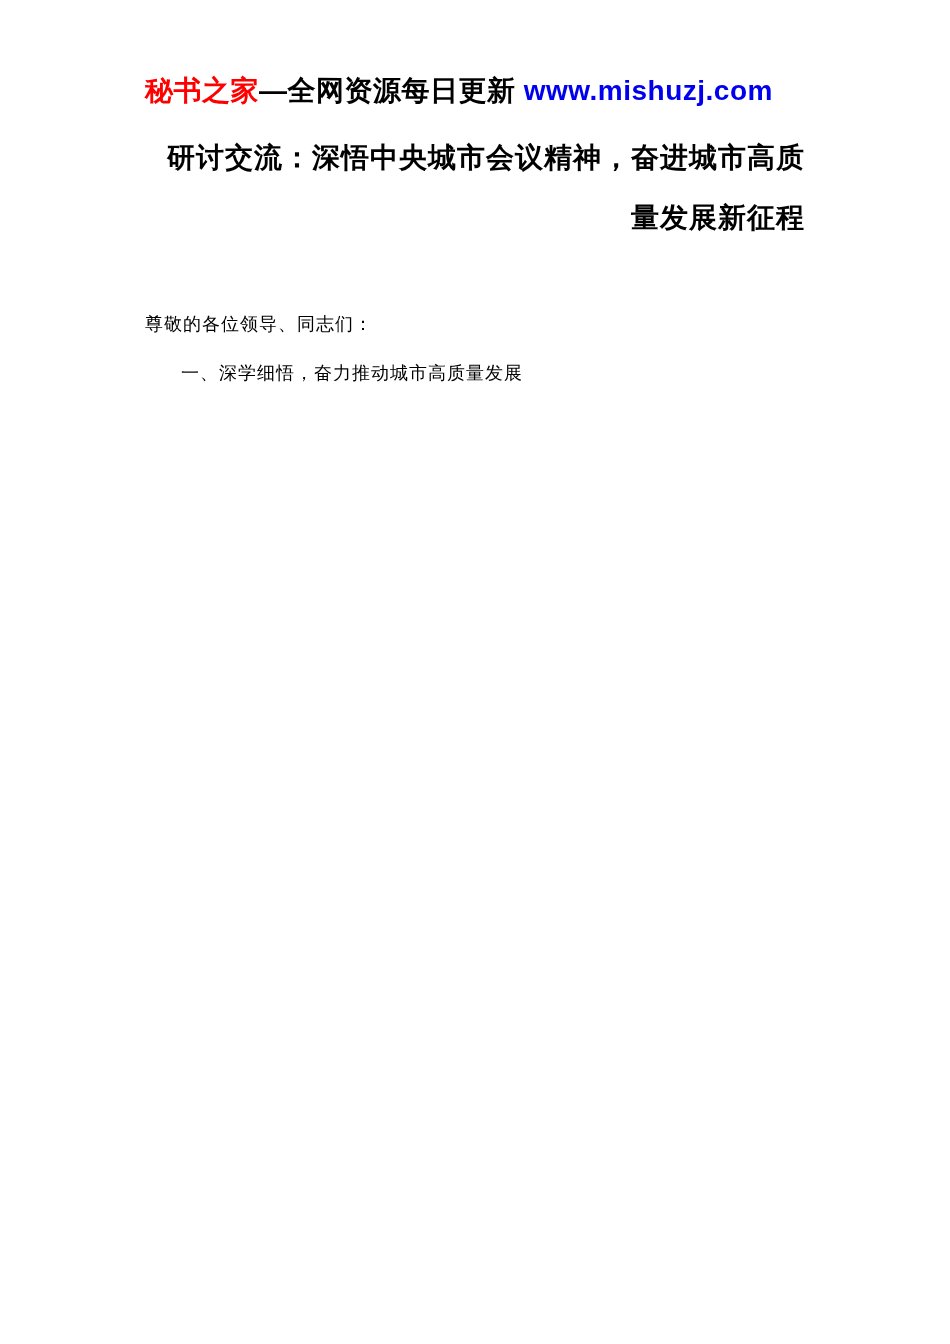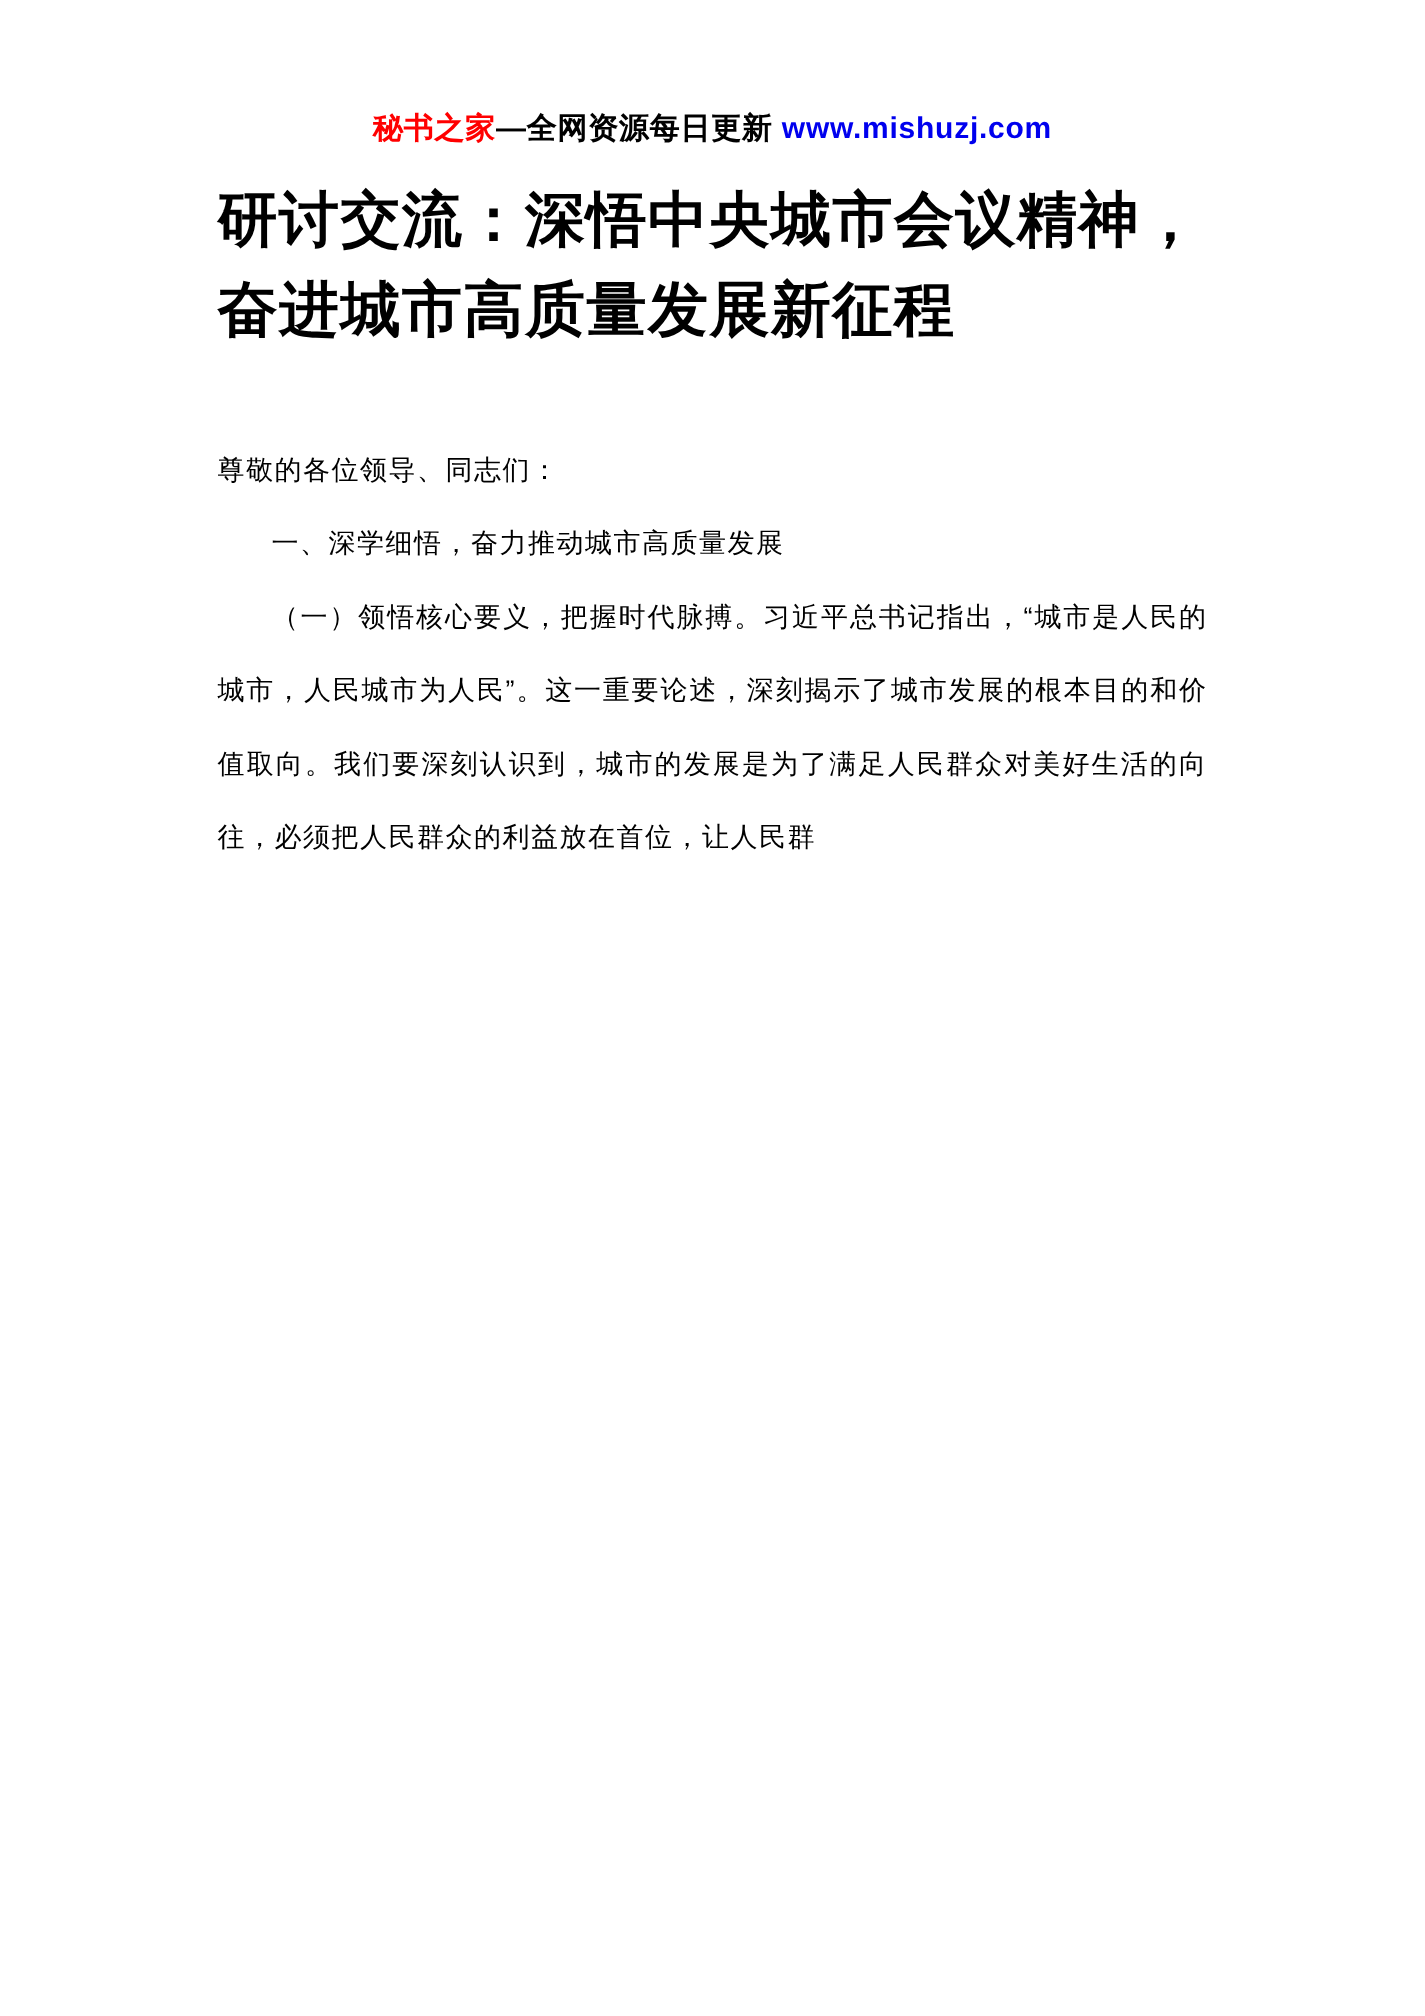--- a/index.html
+++ b/index.html
@@ -11,39 +11,39 @@
     font-family: "Liberation Sans", "DejaVu Sans", sans-serif;
     color: #000000;
   }
   .page {
     width: 950px;
     height: 1344px;
     padding: 72px 145px 0 145px;
     background: #ffffff;
   }
   .site-header {
-    text-align: center;
-    font-size: 20px;
+    text-align: left;
+    font-size: 28px;
     font-weight: bold;
     letter-spacing: 0.5px;
     white-space: nowrap;
     margin-bottom: 18px;
   }
   .site-header .brand { color: #ff0000; }
   .site-header .tagline { color: #000000; }
   .site-header .url {
     color: #0000ee;
     text-decoration: none;
     cursor: pointer;
   }
   h1.doc-title {
-    font-size: 40px;
+    font-size: 28px;
     font-weight: bold;
     line-height: 60px;
-    text-align: left;
+    text-align: right;
     color: #000000;
     letter-spacing: 1px;
     margin-bottom: 52px;
   }
   .doc-body {
     font-size: 18px;
     line-height: 49px;
     letter-spacing: 1px;
     text-align: justify;
     text-justify: inter-ideograph;
@@ -58,16 +58,15 @@
 
   <div class="site-header">
     <span class="brand">秘书之家</span><span class="tagline">—全网资源每日更新 </span><a class="url">www.mishuzj.com</a>
   </div>
 
   <h1 class="doc-title">研讨交流：深悟中央城市会议精神，奋进城市高质量发展新征程</h1>
 
   <div class="doc-body">
       <p class="">尊敬的各位领导、同志们：</p>
       <p class="indent">一、深学细悟，奋力推动城市高质量发展</p>
-      <p class="indent">（一）领悟核心要义，把握时代脉搏。习近平总书记指出，“城市是人民的城市，人民城市为人民”。这一重要论述，深刻揭示了城市发展的根本目的和价值取向。我们要深刻认识到，城市的发展是为了满足人民群众对美好生活的向往，必须把人民群众的利益放在首位，让人民群</p>
     </div>
 
 </div>
 
 </body></html>

